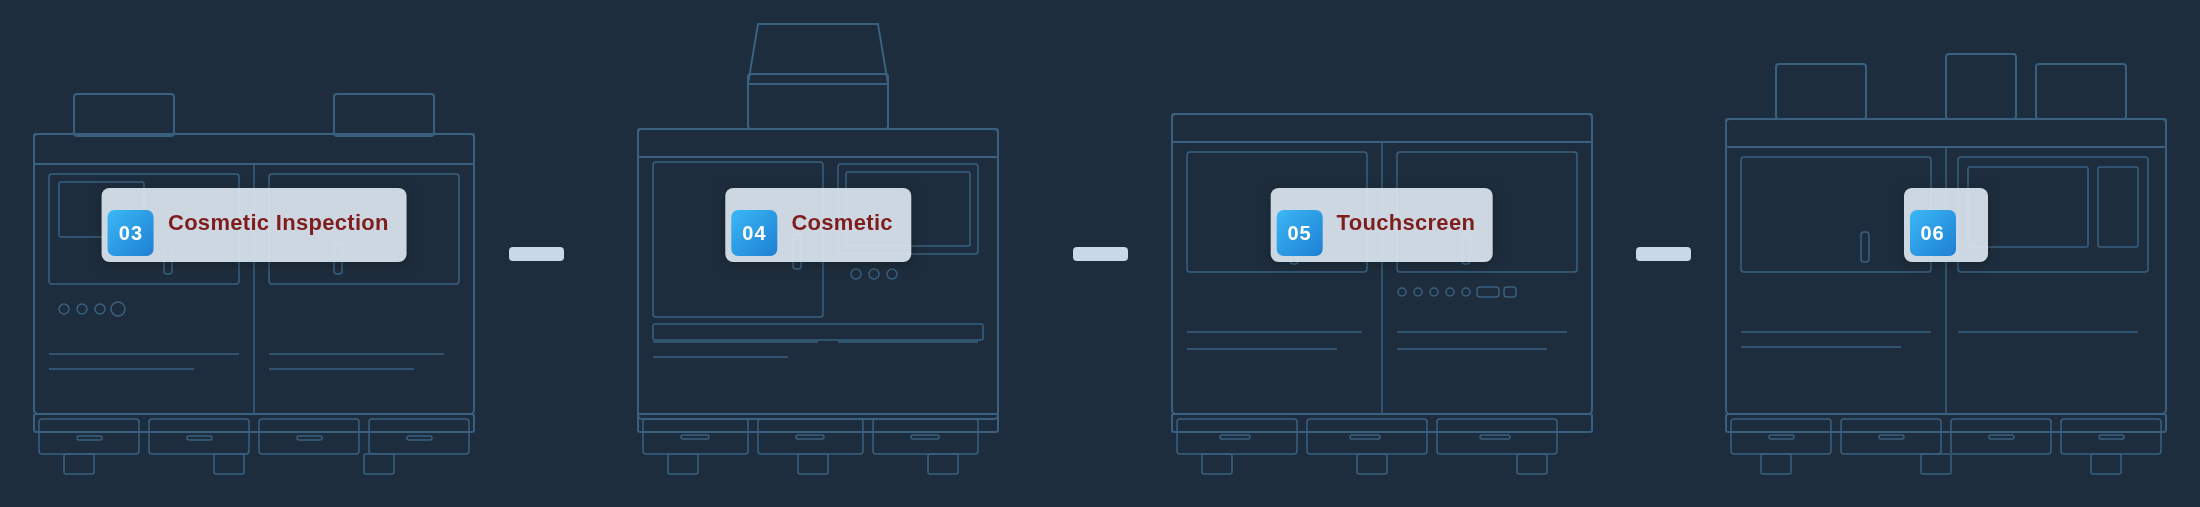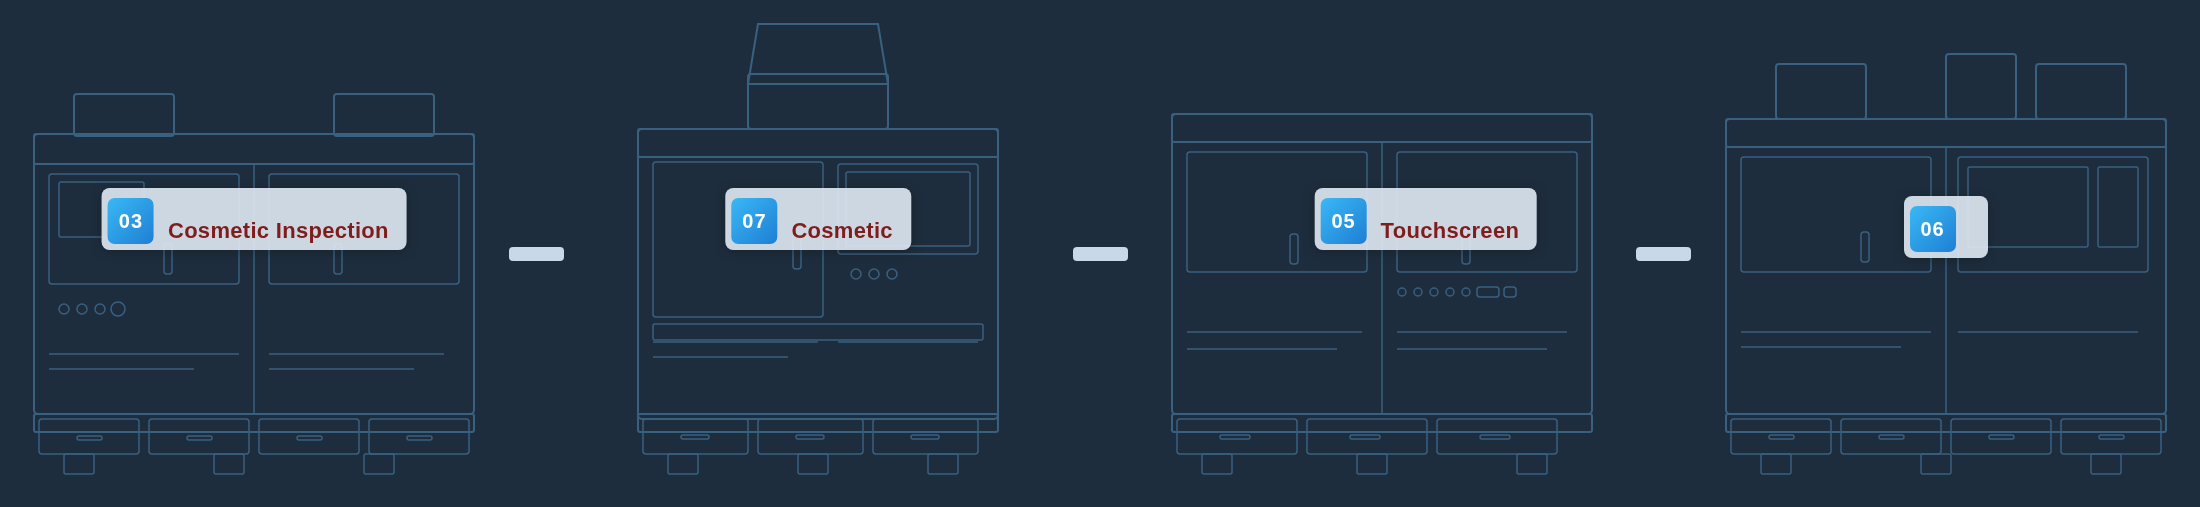--- a/index.html
+++ b/index.html
@@ -19,24 +19,24 @@
       display: flex;
       align-items: center;
       justify-content: space-around;
       position: relative;
     }
 
     
     .label-badge {
       position: absolute;
       display: flex;
-      align-items: flex-end;
+      align-items: flex-start;
       background: rgba(220, 230, 240, 0.92);
       border-radius: 8px;
-      padding: 10px 18px 6px 6px;
+      padding: 22px 18px 6px 6px;
       box-shadow: 0 2px 12px rgba(0,0,0,0.25);
       z-index: 20;
       top: 185px;
       left: 50%;
       transform: translateX(-50%);
       white-space: nowrap;
     }
 
     .label-badge .num-box {
       width: 46px;
@@ -192,21 +192,21 @@
 
       <line x1="75" y1="328" x2="240" y2="328" class="machine-outline-inner"></line>
       <line x1="75" y1="343" x2="210" y2="343" class="machine-outline-inner"></line>
 
       <line x1="260" y1="328" x2="400" y2="328" class="machine-outline-inner"></line>
 
       <rect x="215" y="220" width="8" height="35" rx="3" class="machine-outline-inner"></rect>
     </svg>
 
     <div class="label-badge" style="top:188px;">
-      <div class="num-box">07</div>
+      <div class="num-box">04</div>
       <span class="label-text">Cosmetic</span>
     </div>
   </div>
 
   <div class="connector-bar" style="margin-top:0;"></div>
 
   <div class="machine-slot">
     <svg viewBox="0 0 480 480" width="480" height="480">
 
       <rect x="30" y="100" width="420" height="300" rx="4" class="machine-outline"></rect>
@@ -243,21 +243,21 @@
 
       <line x1="45" y1="318" x2="220" y2="318" class="machine-outline-inner"></line>
       <line x1="45" y1="335" x2="195" y2="335" class="machine-outline-inner"></line>
       <line x1="255" y1="318" x2="425" y2="318" class="machine-outline-inner"></line>
       <line x1="255" y1="335" x2="405" y2="335" class="machine-outline-inner"></line>
 
       <rect x="148" y="220" width="8" height="30" rx="3" class="machine-outline-inner"></rect>
       <rect x="320" y="220" width="8" height="30" rx="3" class="machine-outline-inner"></rect>
     </svg>
 
-    <div class="label-badge" style="top:188px;margin-left:44px;">
+    <div class="label-badge" style="top:188px;">
       <div class="num-box">05</div>
       <span class="label-text">Touchscreen</span>
     </div>
   </div>
 
   <div class="connector-bar" style="margin-top:0;"></div>
 
   <div class="machine-slot">
     <svg viewBox="0 0 480 480" width="480" height="480">
 
@@ -295,18 +295,18 @@
       <rect x="215" y="440" width="30" height="20" rx="2" class="machine-outline-inner"></rect>
       <rect x="385" y="440" width="30" height="20" rx="2" class="machine-outline-inner"></rect>
 
       <line x1="35" y1="318" x2="225" y2="318" class="machine-outline-inner"></line>
       <line x1="35" y1="333" x2="195" y2="333" class="machine-outline-inner"></line>
       <line x1="252" y1="318" x2="432" y2="318" class="machine-outline-inner"></line>
 
       <rect x="155" y="218" width="8" height="30" rx="3" class="machine-outline-inner"></rect>
     </svg>
 
-    <div class="label-badge" style="top:196px;flex-direction:column;">
+    <div class="label-badge" style="top:188px;flex-direction:column;">
       <div class="num-box">06</div>
     </div>
   </div>
 
 </div>
 
 </body></html>

